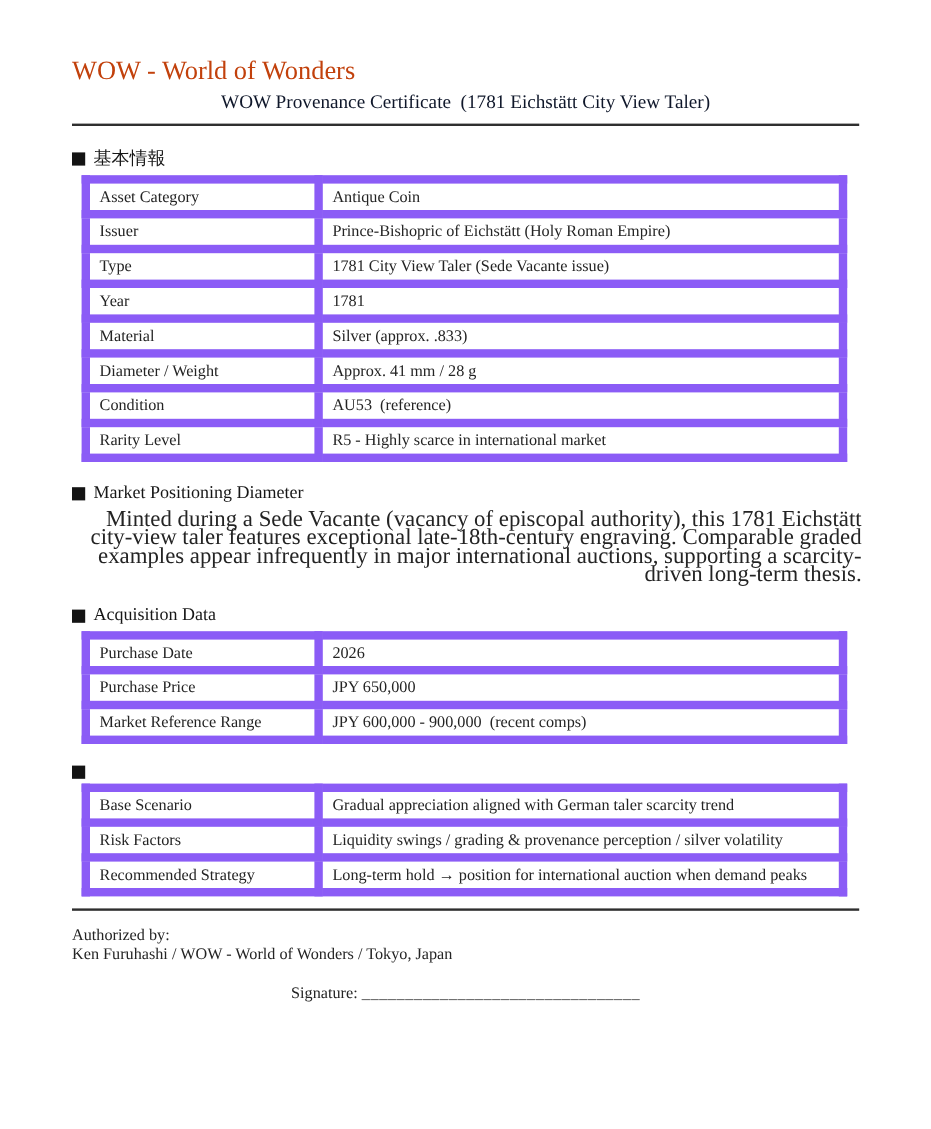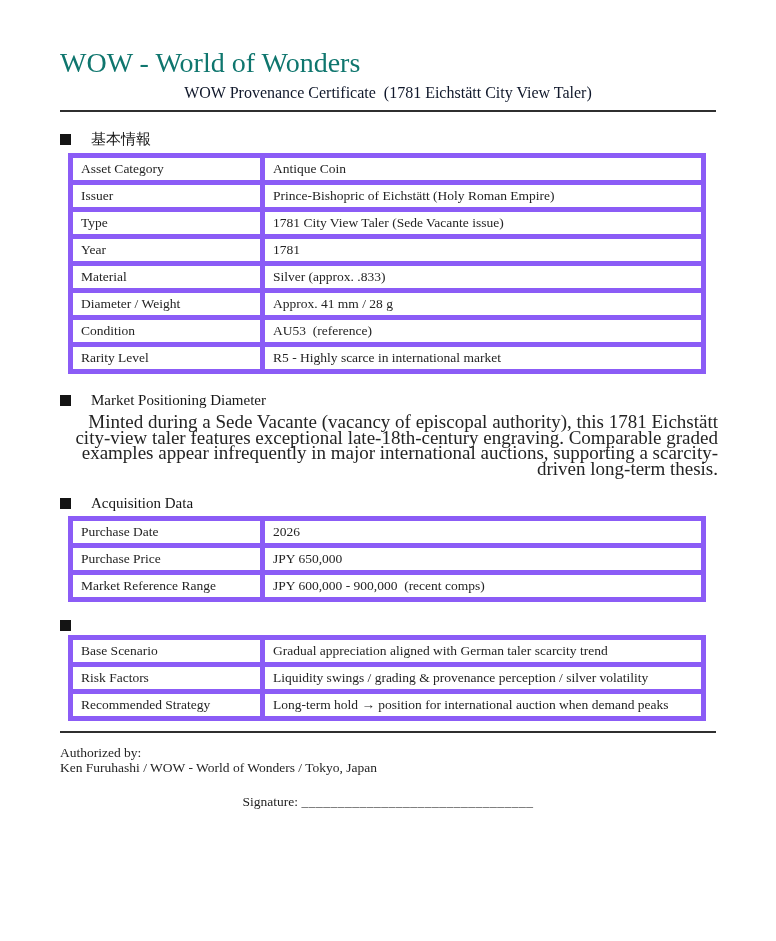--- a/index.html
+++ b/index.html
@@ -14,43 +14,43 @@
     width: 776px;
     height: 941px;
     box-sizing: border-box;
     padding: 0 60px;
     background: #ffffff;
     overflow: hidden;
   }
   .title {
     margin: 0;
     padding-top: 45px;
-    font-size: 28px;
+    font-size: 22px;
     font-weight: normal;
     line-height: 1.25;
-    color: #0f766e;
+    color: #c2410c;
   }
   .subtitle {
     margin-top: 3px;
     font-size: 16px;
     line-height: 1.2;
     color: #0f172a;
     text-align: center;
   }
   .rule {
     border: none;
     border-top: 2px solid #2f2f2f;
     margin: 8px 0 0 0;
     width: 656px;
   }
   .rule.footer-rule { margin-top: 10px; }
   .sec-h {
     display: flex;
     align-items: center;
-    gap: 20px;
+    gap: 7px;
     margin-top: 18px;
     font-size: 15px;
     color: #161616;
   }
   .sq {
     display: inline-block;
     width: 11px;
     height: 11px;
     background: #141414;
     flex: 0 0 auto;
@@ -58,21 +58,21 @@
   table.cert {
     border-collapse: collapse;
     margin: 4px 0 0 8px;
     width: 638px;
     table-layout: fixed;
     font-size: 13.5px;
     color: #242424;
     border: 1px solid #8a8a8a;
   }
   table.cert td {
-    border: 5px solid #8b5cf6;
+    border: 7px solid #8b5cf6;
     padding: 3px 8px 4px 8px;
     height: 15px;
     line-height: 15px;
     overflow: hidden;
     white-space: nowrap;
   }
   table.cert td.lbl { width: 171px; }
   .para {
     margin: 5px 0 0 0;
     width: 658px;

